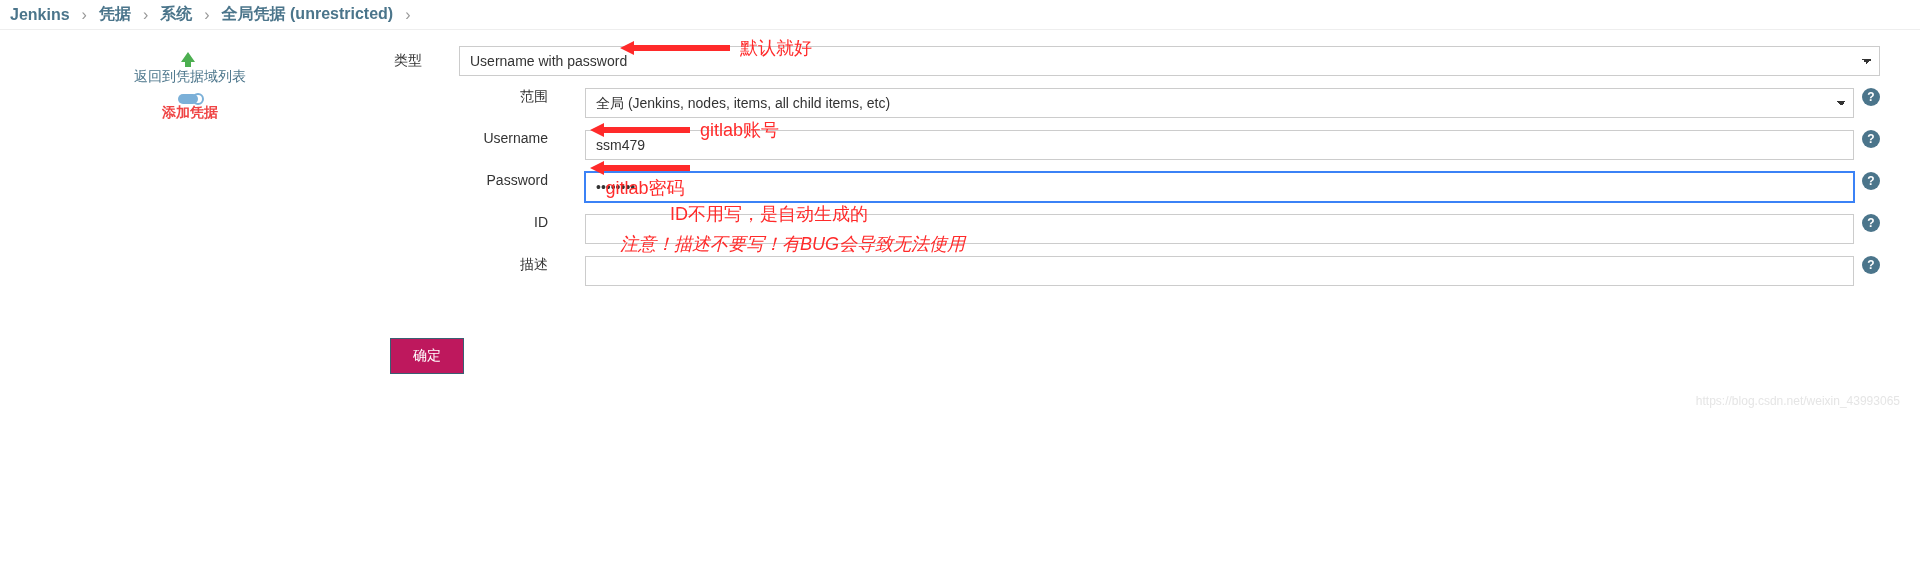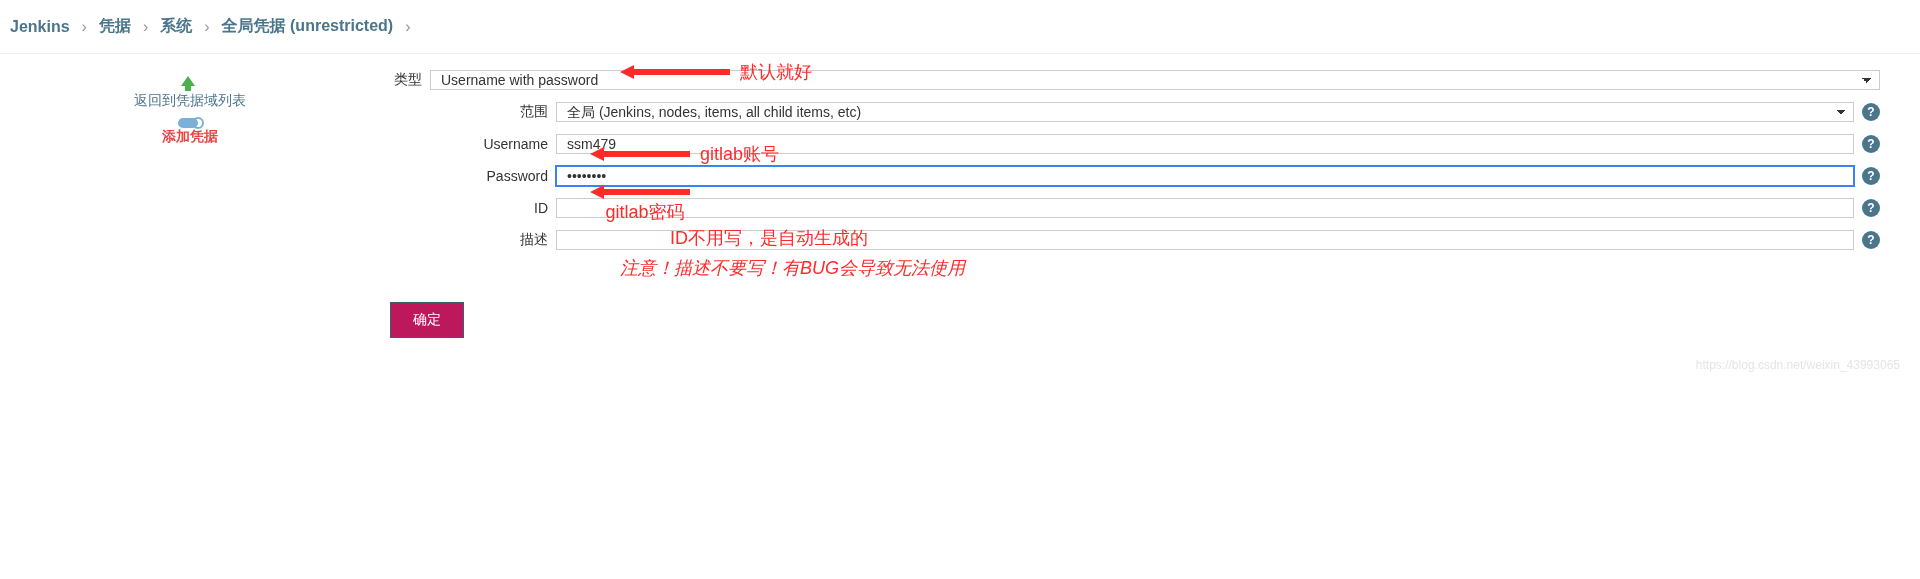--- a/index.html
+++ b/index.html
@@ -7,21 +7,21 @@
       font-family: Helvetica, Arial, sans-serif;
       font-size: 14px;
       color: #333;
       background: #fff;
       width: 1920px;
       position: relative;
     }
     .breadcrumbs {
       display: flex;
       align-items: center;
-      padding: 16px 10px;
+      padding: 4px 10px;
       font-size: 16px;
       color: #4b758b;
       font-weight: bold;
       border-bottom: 1px solid #eee;
     }
     .breadcrumbs .crumb {
       color: #4b758b;
       text-decoration: none;
       cursor: pointer;
       padding: 0 4px;
@@ -89,35 +89,35 @@
       width: auto;
       min-width: 32px;
       text-align: right;
       color: #333;
       font-size: 14px;
       margin-right: 8px;
     }
     .nested-block { margin-left: 78px; }
     .nested-row {
       display: flex;
-      align-items: center;
       margin-bottom: 12px;
     }
     .nested-row .lab {
       width: 80px;
       text-align: right;
     }
     select, input[type=text], input[type=password] {
       flex: 1;
-      height: 20px;
+      height: 30px;
       border: 1px solid #ccc;
       padding: 0 10px;
       font-size: 14px;
       color: #333;
       background: #fff;
+      margin-left: 29px;
     }
     select {
       -webkit-appearance: none; appearance: none;
       background-image: linear-gradient(45deg, transparent 50%, #333 50%), linear-gradient(135deg, #333 50%, transparent 50%);
       background-position: right 12px center, right 7px center;
       background-size: 5px 5px, 5px 5px;
       background-repeat: no-repeat;
     }
     input[type=password].focused, input.focused {
       border-color: #3b82f6;

